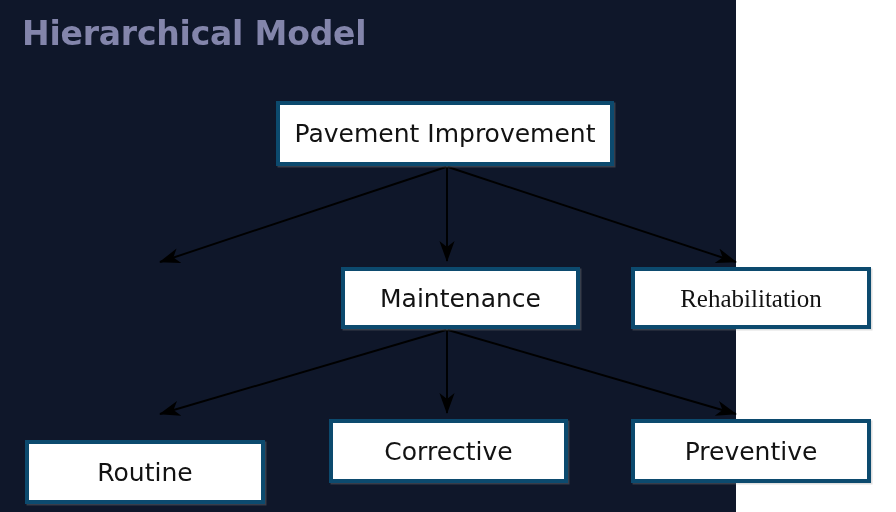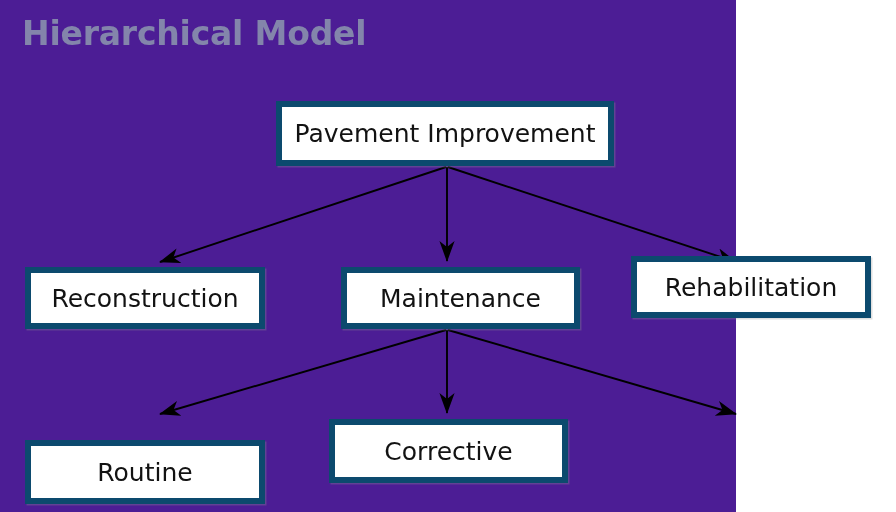--- a/index.html
+++ b/index.html
@@ -15,21 +15,21 @@
     overflow: hidden;
     font-family: "DejaVu Sans", "Liberation Sans", sans-serif;
   }
 
   #canvas {
     position: absolute;
     left: 0;
     top: 0;
     width: 736px;
     height: 512px;
-    background: #4c1d95;
+    background: #0f172a;
   }
 
   #diagram-title {
     position: absolute;
     left: 22px;
     top: 14px;
     font-size: 33px;
     font-weight: bold;
     color: #8385ab;
     letter-spacing: -0.2px;
@@ -43,39 +43,39 @@
     left: 0;
     top: 0;
     width: 896px;
     height: 512px;
     pointer-events: none;
   }
 
   .node {
     position: absolute;
     background: #ffffff;
-    border: 6px solid #0c4a6e;
+    border: 4px solid #0c4a6e;
     display: flex;
     align-items: center;
     justify-content: center;
     box-shadow: 1.5px 1.5px 0 0 rgba(150,150,150,0.30);
   }
   .node-label {
     font-size: 25px;
     font-weight: normal;
     color: #121212;
     line-height: 1;
     white-space: nowrap;
   }
 
   
   #node-root          { left: 276px; top: 101px; width: 338px; height: 65px; }
   #node-reconstruction{ left: 25px;  top: 267px; width: 240px; height: 62px; }
   #node-maintenance   { left: 329px; top: 267px; width: 239px; height: 62px; margin-left: 12px; }
-  #node-rehabilitation{ left: 631px; top: 256px; width: 240px; height: 62px; }
+  #node-rehabilitation{ left: 631px; top: 267px; width: 240px; height: 62px; font-family: Liberation Serif, serif; }
   #node-routine       { left: 25px;  top: 440px; width: 240px; height: 64px; }
   #node-corrective    { left: 329px; top: 419px; width: 239px; height: 64px; }
   #node-preventive    { left: 631px; top: 419px; width: 240px; height: 64px; }
 </style>
 </head>
 <body>
 
 <div id="canvas">
 
   <div id="diagram-title">Hierarchical Model</div>
@@ -93,30 +93,30 @@
 
     <line x1="446" y1="330" x2="160" y2="414" stroke="#000000" stroke-width="1.9" marker-end="url(#arrowhead)"></line>
     <line x1="447" y1="330" x2="447" y2="413" stroke="#000000" stroke-width="1.9" marker-end="url(#arrowhead)"></line>
     <line x1="448" y1="330" x2="736" y2="414" stroke="#000000" stroke-width="1.9" marker-end="url(#arrowhead)"></line>
   </svg>
 
   <div class="node" id="node-root">
     <span class="node-label">Pavement Improvement</span>
   </div>
 
-  <div class="node" id="node-reconstruction">
-    <span class="node-label">Reconstruction</span>
-  </div>
   <div class="node" id="node-maintenance">
     <span class="node-label">Maintenance</span>
   </div>
   <div class="node" id="node-rehabilitation">
     <span class="node-label">Rehabilitation</span>
   </div>
 
   <div class="node" id="node-routine">
     <span class="node-label">Routine</span>
   </div>
   <div class="node" id="node-corrective">
     <span class="node-label">Corrective</span>
   </div>
+  <div class="node" id="node-preventive">
+    <span class="node-label">Preventive</span>
+  </div>
 
 </div>
 
 </body></html>

